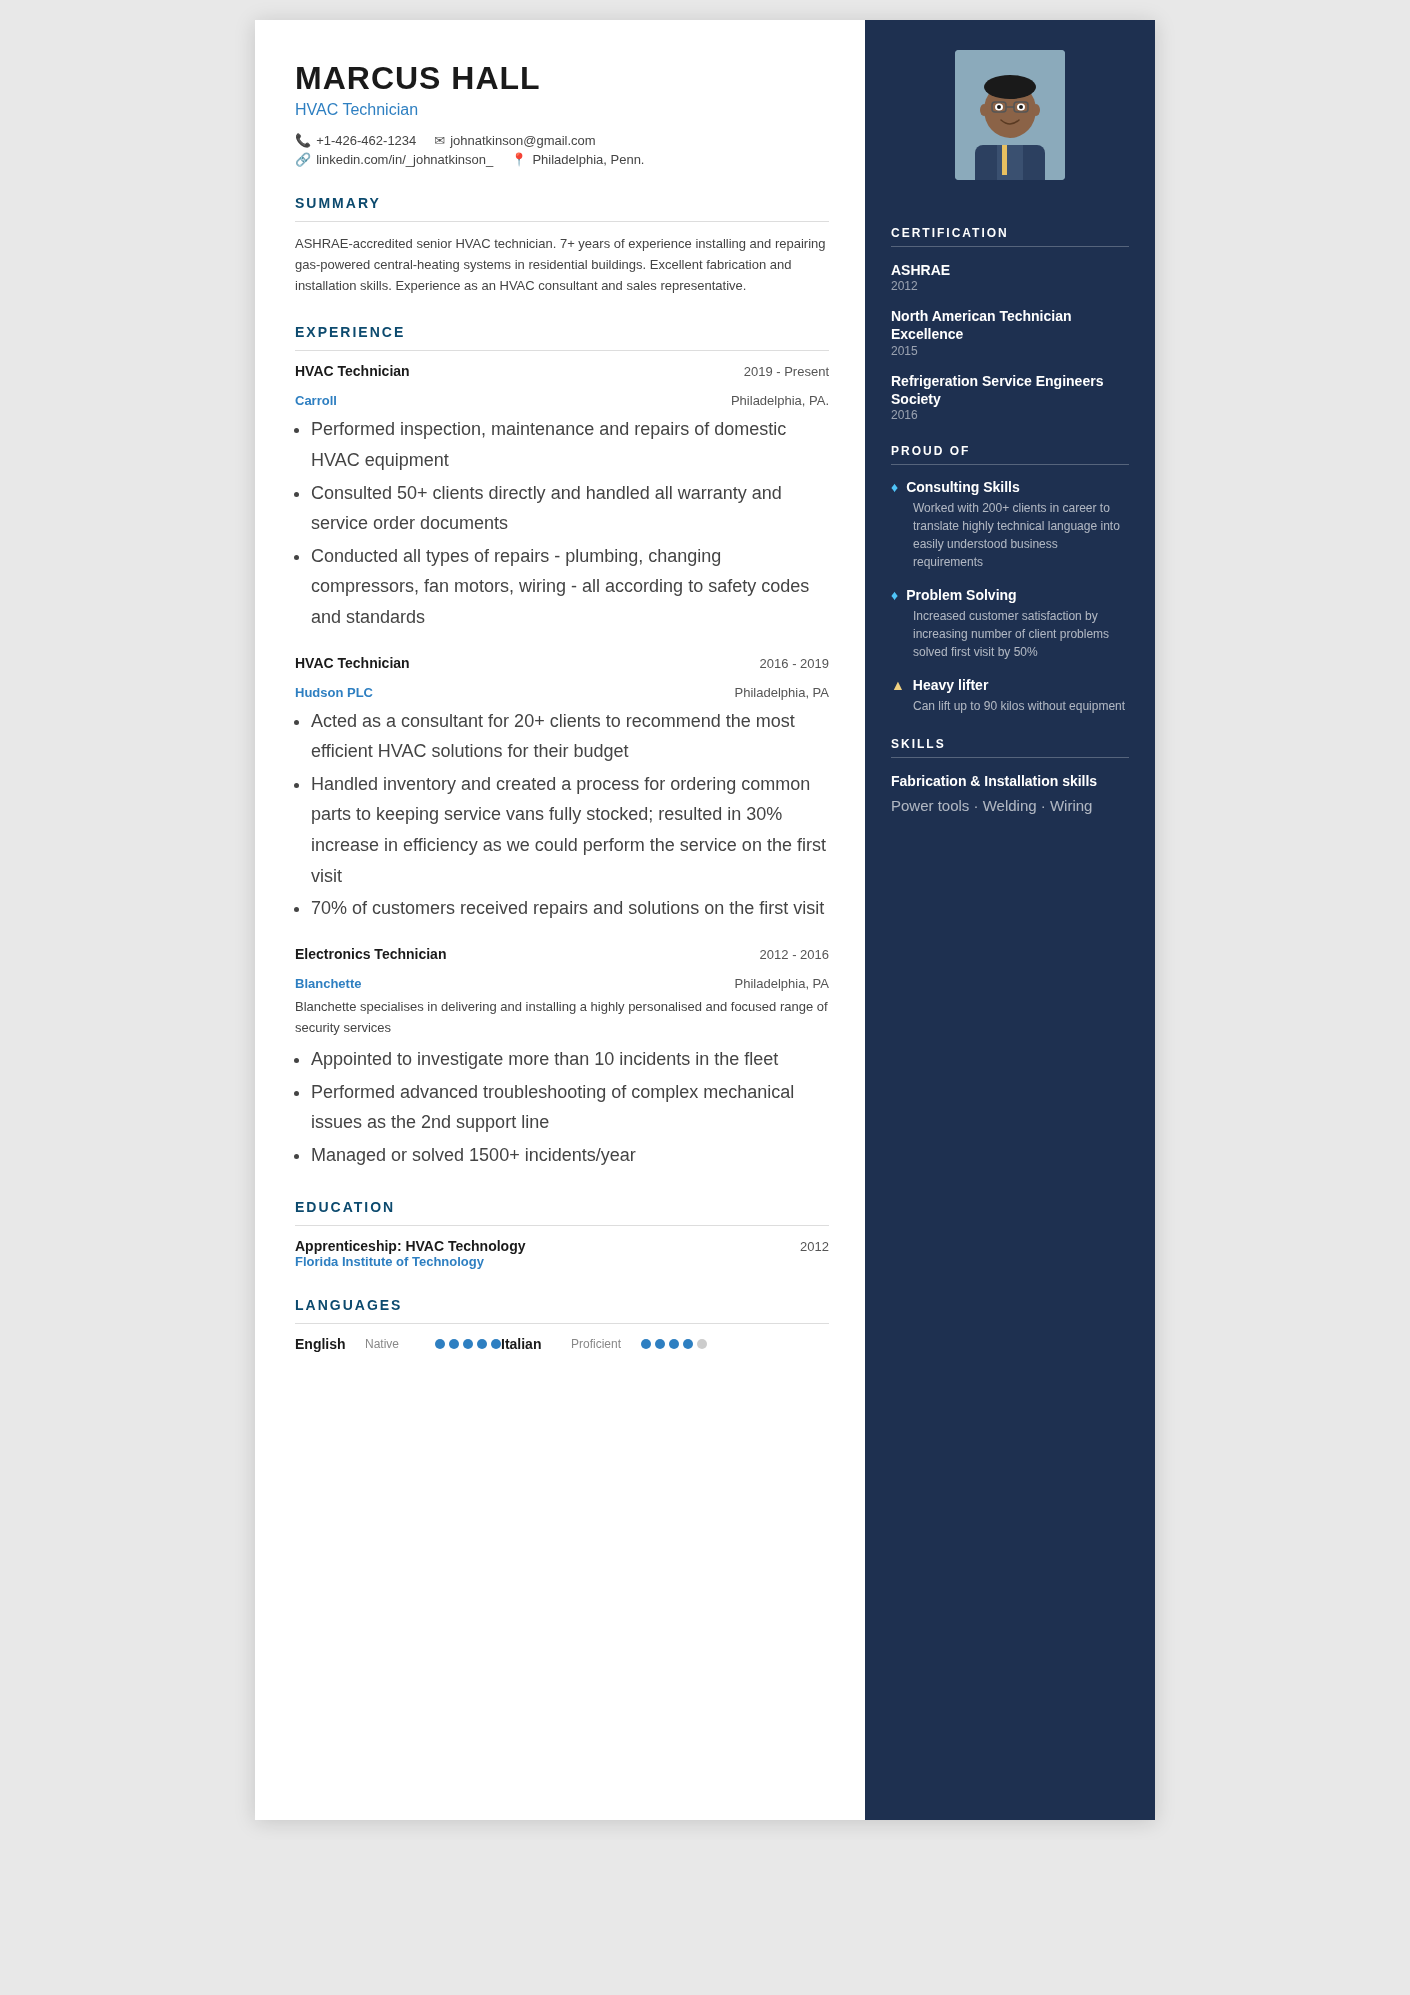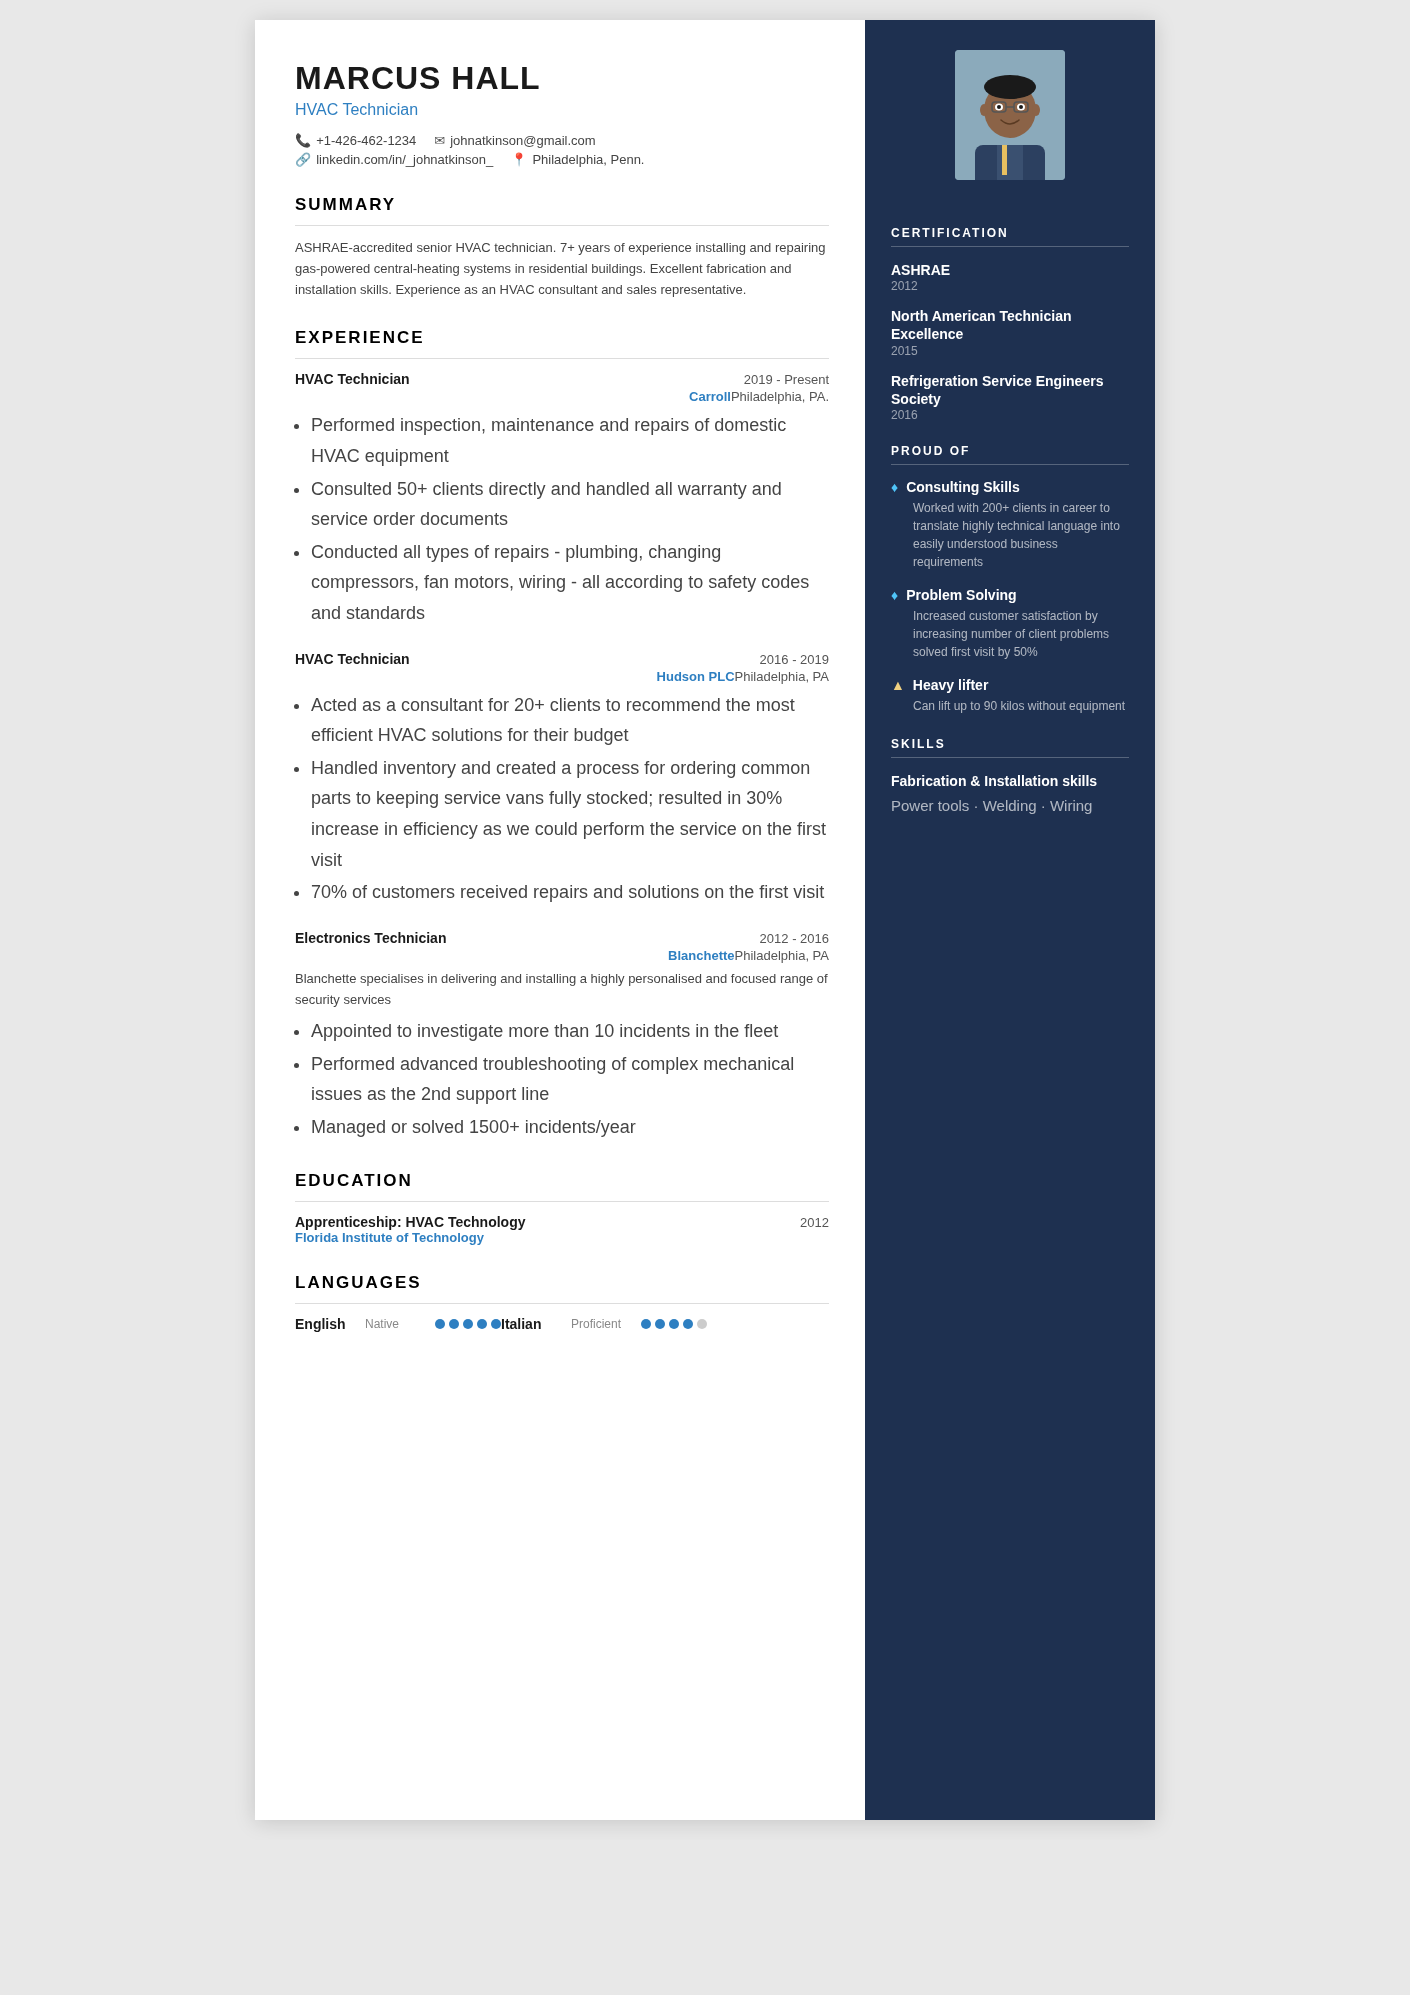--- a/index.html
+++ b/index.html
@@ -53,45 +53,45 @@
     .contact-icon {
       color: #555;
       font-size: 13px;
     }
     .divider {
       border: none;
       border-top: 1.5px solid #ddd;
       margin: 10px 0 12px 0;
     }
     .section-title {
-      font-size: 17px;
+      font-size: 14px;
       font-weight: 700;
       letter-spacing: 2px;
-      color: #000000;
+      color: #0c4a6e;
       text-transform: uppercase;
       margin-bottom: 8px;
     }
     .summary-text {
       font-size: 13px;
       color: #444;
       line-height: 1.6;
     }
     .section {
       margin-top: 28px;
     }
     .exp-header {
       display: flex;
       justify-content: space-between;
       align-items: baseline;
     }
     .exp-company-row {
       display: flex;
-      justify-content: flex-end;
+      justify-content: space-between;
       align-items: baseline;
-      margin-top: 2px;
+      margin-top: 14px;
     }
     .exp-title {
       font-size: 14px;
       font-weight: 700;
       color: #1a1a1a;
     }
     .exp-date {
       font-size: 13px;
       color: #555;
     }

